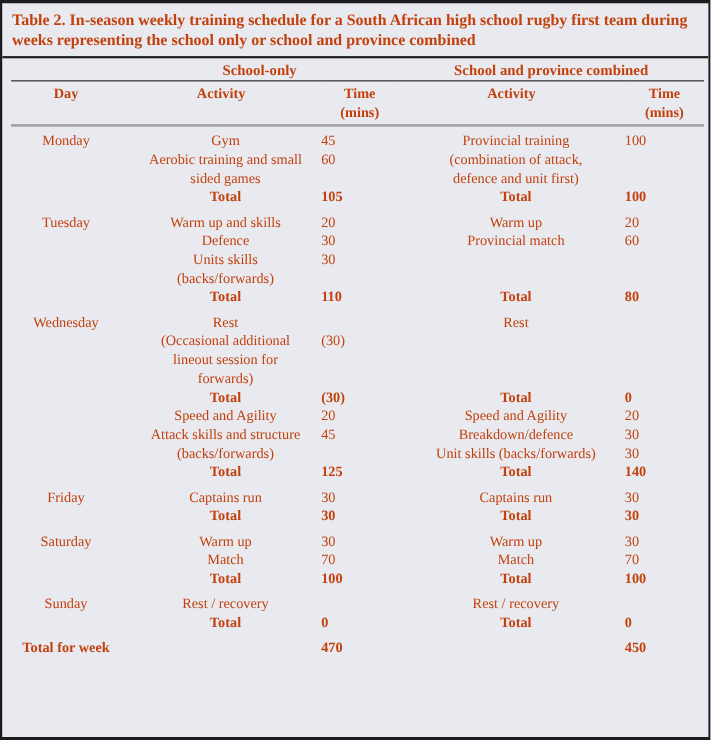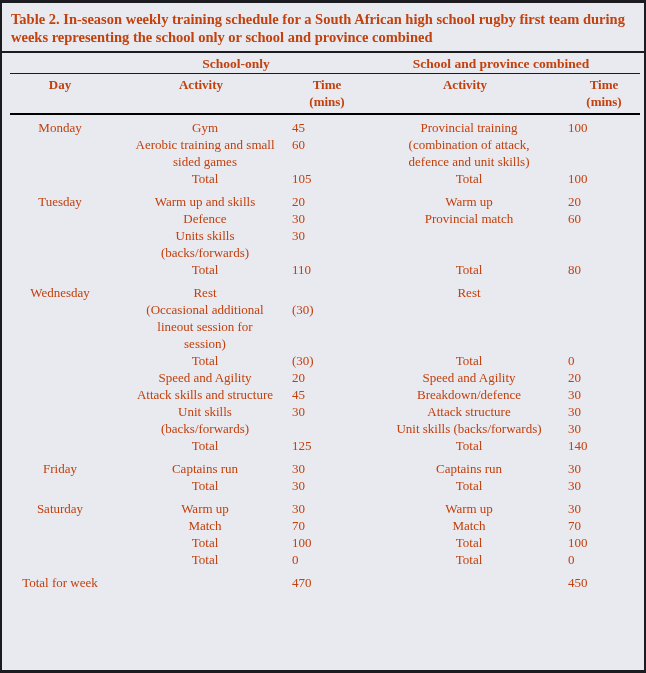--- a/index.html
+++ b/index.html
@@ -37,32 +37,32 @@
   thead th { font-weight:bold; padding:0; }
   tr.group-row th {
     font-size:13.5px;
     padding:2px 0 1px 0;
     border-bottom:1.5px solid #1c1c20;
   }
   tr.col-row th {
     padding:2px 0 3px 0;
     text-align:center;
     vertical-align:top;
-    border-bottom:2px solid #000000;
+    border-bottom:2px solid #a3a3a3;
   }
   tr.col-row th.h-act { text-align:center;margin-top:24px; }
 
   tbody td {
     padding:0;
     vertical-align:top;
   }
   td.day  { text-align:center; padding:0 4px; }
   td.act  { text-align:center; padding-left:12px; padding-right:4px; }
   td.time { }
-  tr.total-row td { font-weight:normal;margin-top:22px; }
+  tr.total-row td { font-weight:bold;margin-top:22px; }
   tr.group-start td { padding-top:6px; }
   tbody tr:first-child td { padding-top:4px; }
 </style>
 </head>
 <body>
 
 <div class="frame">
   <div class="caption">Table 2. In-season weekly training schedule for a South African high school rugby first team during weeks representing the school only or school and province combined</div>
 
   <table class="sched">
@@ -99,21 +99,21 @@
           <td class="day"></td>
           <td class="act">Aerobic training and small</td>
           <td class="time">60</td>
           <td class="act">(combination of attack,</td>
           <td class="time"></td>
         </tr>
         <tr>
           <td class="day"></td>
           <td class="act">sided games</td>
           <td class="time"></td>
-          <td class="act">defence and unit skills)</td>
+          <td class="act">defence and unit first)</td>
           <td class="time"></td>
         </tr>
         <tr class="total-row">
           <td class="day"></td>
           <td class="act">Total</td>
           <td class="time">105</td>
           <td class="act">Total</td>
           <td class="time">100</td>
         </tr>
         <tr class="group-start">
@@ -167,21 +167,21 @@
         </tr>
         <tr>
           <td class="day"></td>
           <td class="act">lineout session for</td>
           <td class="time"></td>
           <td class="act"></td>
           <td class="time"></td>
         </tr>
         <tr>
           <td class="day"></td>
-          <td class="act">session)</td>
+          <td class="act">forwards)</td>
           <td class="time"></td>
           <td class="act"></td>
           <td class="time"></td>
         </tr>
         <tr class="total-row">
           <td class="day"></td>
           <td class="act">Total</td>
           <td class="time">(30)</td>
           <td class="act">Total</td>
           <td class="time">0</td>
@@ -191,27 +191,20 @@
           <td class="act">Speed and Agility</td>
           <td class="time">20</td>
           <td class="act">Speed and Agility</td>
           <td class="time">20</td>
         </tr>
         <tr>
           <td class="day"></td>
           <td class="act">Attack skills and structure</td>
           <td class="time">45</td>
           <td class="act">Breakdown/defence</td>
-          <td class="time">30</td>
-        </tr>
-        <tr>
-          <td class="day"></td>
-          <td class="act">Unit skills</td>
-          <td class="time">30</td>
-          <td class="act">Attack structure</td>
           <td class="time">30</td>
         </tr>
         <tr>
           <td class="day"></td>
           <td class="act">(backs/forwards)</td>
           <td class="time"></td>
           <td class="act">Unit skills (backs/forwards)</td>
           <td class="time">30</td>
         </tr>
         <tr class="total-row">
@@ -249,20 +242,27 @@
           <td class="act">Match</td>
           <td class="time">70</td>
         </tr>
         <tr class="total-row">
           <td class="day"></td>
           <td class="act">Total</td>
           <td class="time">100</td>
           <td class="act">Total</td>
           <td class="time">100</td>
         </tr>
+        <tr class="group-start">
+          <td class="day">Sunday</td>
+          <td class="act">Rest / recovery</td>
+          <td class="time"></td>
+          <td class="act">Rest / recovery</td>
+          <td class="time"></td>
+        </tr>
         <tr class="total-row">
           <td class="day"></td>
           <td class="act">Total</td>
           <td class="time">0</td>
           <td class="act">Total</td>
           <td class="time">0</td>
         </tr>
         <tr class="total-row group-start">
           <td class="day">Total for week</td>
           <td class="act"></td>

